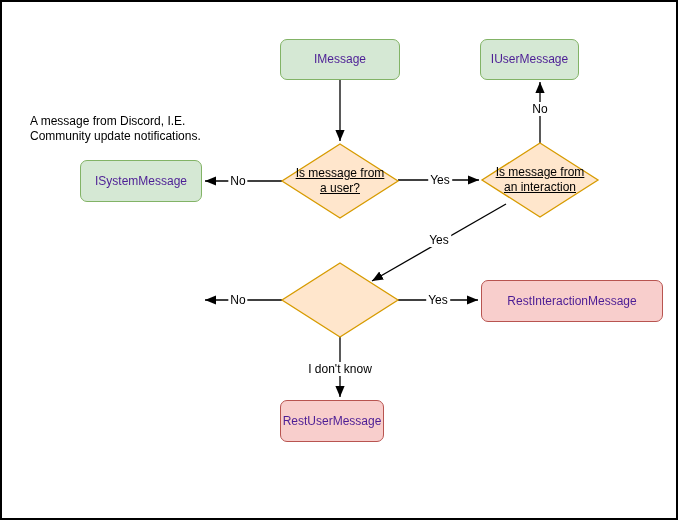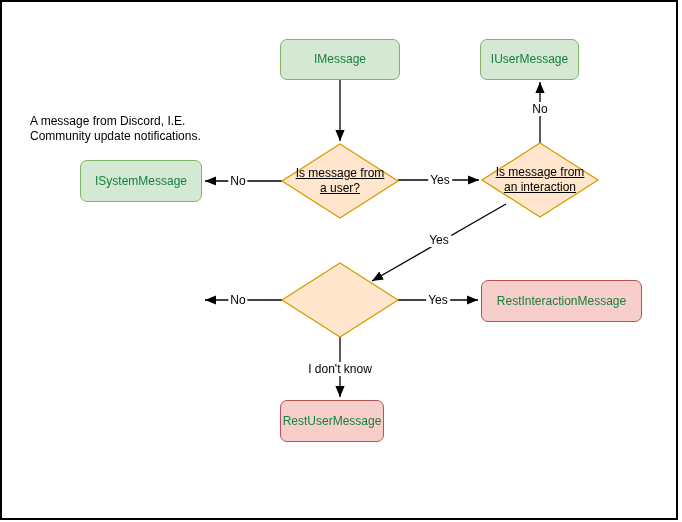--- a/index.html
+++ b/index.html
@@ -41,21 +41,21 @@
     stroke-width: 1.3;
   }
   .node {
     position: absolute;
     box-sizing: border-box;
     border-radius: 7px;
     display: flex;
     align-items: center;
     justify-content: center;
     font-size: 12px;
-    color: #15803d;
+    color: #4c1d95;
     text-align: center;
     white-space: pre-line;
     line-height: 15px;
   }
   .node.green {
     background: #d5e8d4;
     border: 1.3px solid #82b366;
   }
   .node.red {
     background: #f8cecc;
@@ -118,21 +118,21 @@
     <path class="diamond" d="M 340 263 L 398 300 L 340 337 L 282 300 Z"></path>
   </svg>
 
   <div class="node green" style="left:280px; top:39px; width:120px; height:41px;">IMessage</div>
 
   <div class="node green" style="left:480px; top:39px; width:99px; height:41px;">IUserMessage</div>
 
   <div class="node green" style="left:80px; top:160px; width:122px; height:42px;">ISystemMessage</div>
 
 
-  <div class="node red" style="left:481px; top:280px; width:161px; height:42px;">RestInteractionMessage</div>
+  <div class="node red" style="left:481px; top:280px; width:182px; height:42px;">RestInteractionMessage</div>
 
   <div class="node red" style="left:280px; top:400px; width:104px; height:42px;">RestUserMessage</div>
 
   <div class="diamond-label" style="left:282px; top:144px; width:116px; height:74px;">Is message from
 a user?</div>
 
   <div class="diamond-label" style="left:482px; top:143px; width:116px; height:74px;">Is message from
 an interaction</div>
 
 

